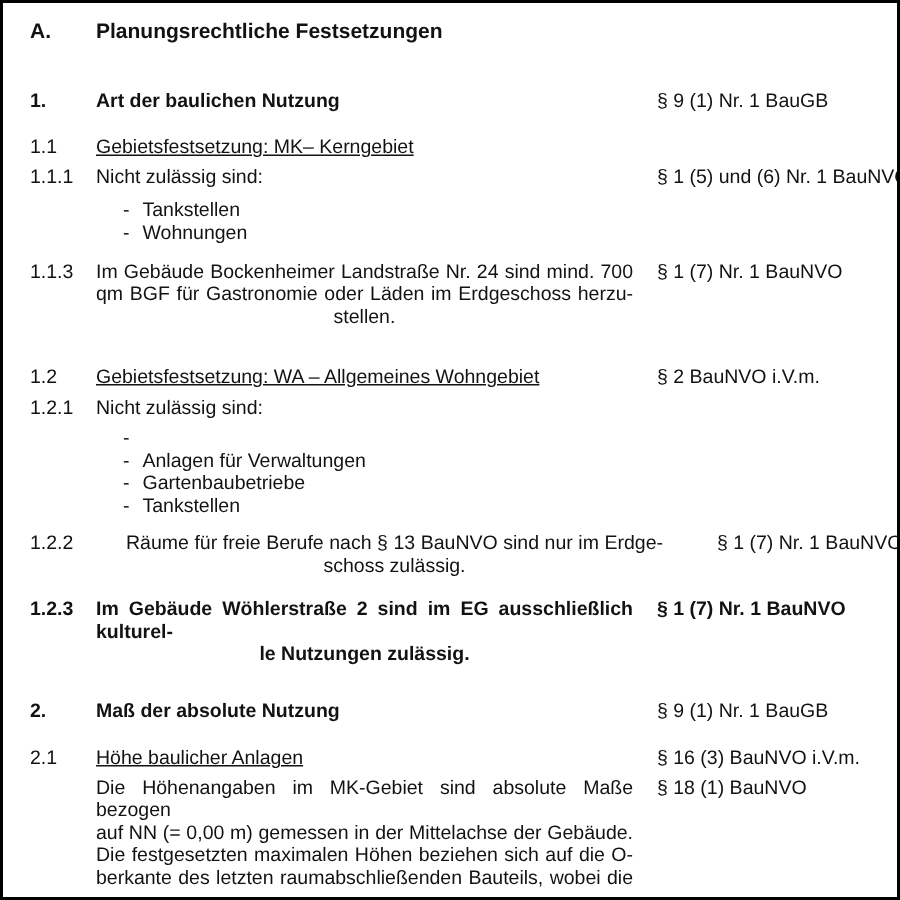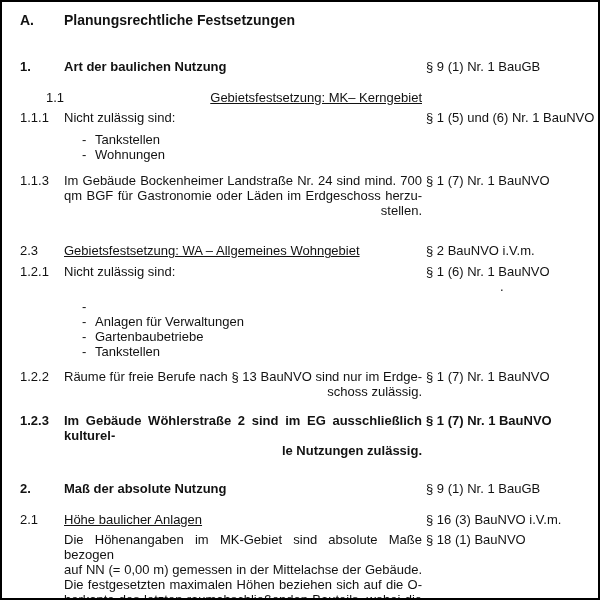--- a/index.html
+++ b/index.html
@@ -21,47 +21,47 @@
     font-size: 13px;
     line-height: 15px;
   }
   .row {
     display: grid;
     grid-template-columns: 44px 358px 1fr;
     align-items: start;
   }
   .num { white-space: nowrap; }
   .main { }
-  .ref { padding-left: 4px; white-space: nowrap; }
+  .ref { padding-left: 4px; white-space: nowrap; margin-left: 12px; }
   .bold { font-weight: bold; }
   .uline { text-decoration: underline; }
   .title-row { font-size: 14px; line-height: 16px; }
 
   
   .r-head    { margin-top: 2px; }
   .r-s1      { margin-top: 31px; }
-  .r-s11     { margin-top: 16px; text-align: right; }
+  .r-s11     { margin-top: 16px; }
   .r-s111    { margin-top: 5px; }
   .r-b1      { margin-top: 7px; }
   .r-s113    { margin-top: 11px; }
   .r-s12     { margin-top: 25px; }
   .r-s121    { margin-top: 6px; }
   .r-b2      { margin-top: 5px; }
-  .r-s122    { margin-top: 10px; }
+  .r-s122    { margin-top: 10px; gap: 20px; }
   .r-s123    { margin-top: 14px; font-weight: bold; }
   .r-s2      { margin-top: 23px; }
   .r-s21     { margin-top: 16px; }
   .r-s21p    { margin-top: 5px; }
 
   .bullets { padding-left: 18px; }
   .bullet { display: flex; }
   .bullet .dash { width: 13px; flex: 0 0 13px; }
 
   .jline { text-align: justify; text-align-last: justify; }
-  .jlast { text-align: right; }
+  .jlast { text-align: center; }
 
   .ref-note { padding-left: 74px; }
 </style>
 </head>
 <body>
 
 <div class="frame">
   <div class="page">
 
     <div class="row r-head title-row">
@@ -106,32 +106,28 @@
       <div class="num">1.1.3</div>
       <div class="main">
         <div class="jline">Im Gebäude Bockenheimer Landstraße Nr. 24 sind mind. 700</div>
         <div class="jline">qm BGF für Gastronomie oder Läden im Erdgeschoss herzu-</div>
         <div class="jlast">stellen.</div>
       </div>
       <div class="ref">§ 1 (7) Nr. 1 BauNVO</div>
     </div>
 
     <div class="row r-s12">
-      <div class="num">2.3</div>
+      <div class="num">1.2</div>
       <div class="main"><span class="uline">Gebietsfestsetzung: WA – Allgemeines Wohngebiet</span></div>
       <div class="ref">§ 2 BauNVO i.V.m.</div>
     </div>
 
     <div class="row r-s121">
       <div class="num">1.2.1</div>
       <div class="main">Nicht zulässig sind:</div>
-      <div class="ref">
-        <div>§ 1 (6) Nr. 1 BauNVO</div>
-        <div class="ref-note">.</div>
-      </div>
     </div>
 
     <div class="row r-b2">
       <div class="num"></div>
       <div class="main bullets">
         <div class="bullet">
           <span class="dash">-</span>
         </div>
         <div class="bullet">
           <span class="dash">-</span>

